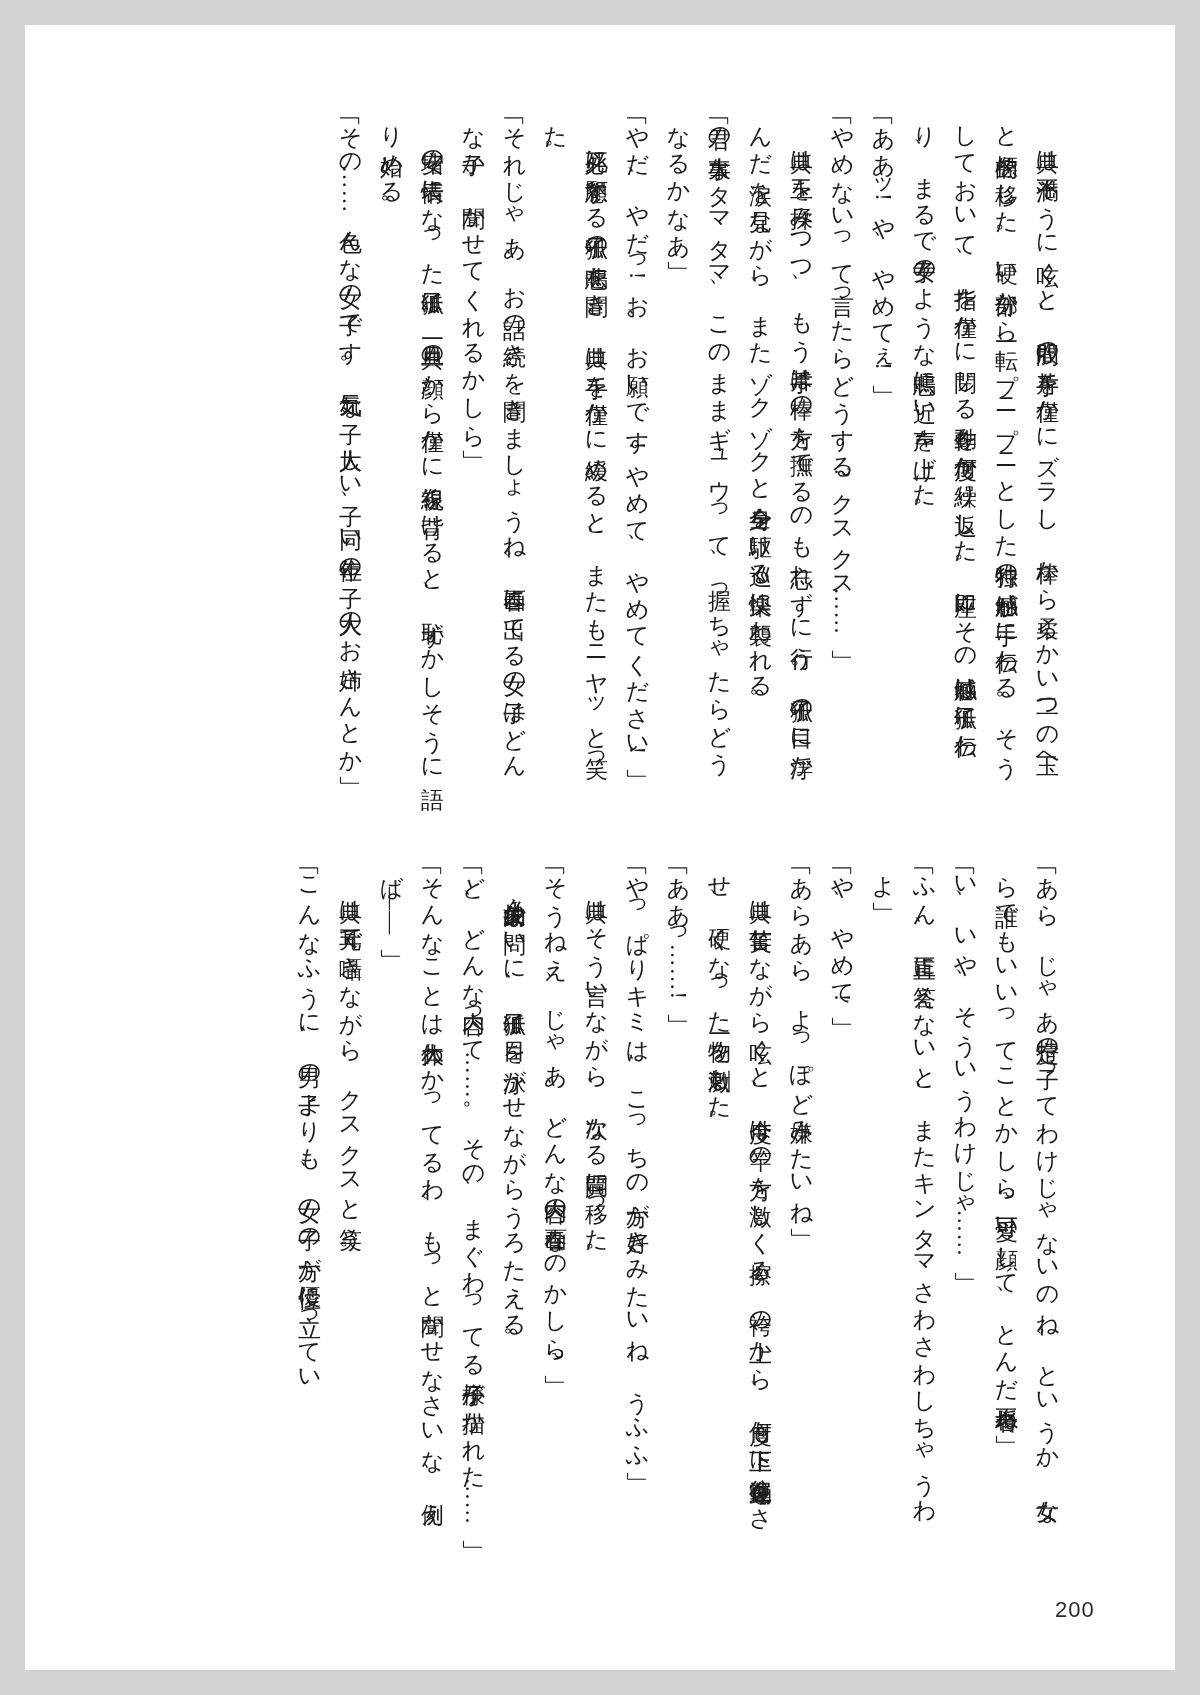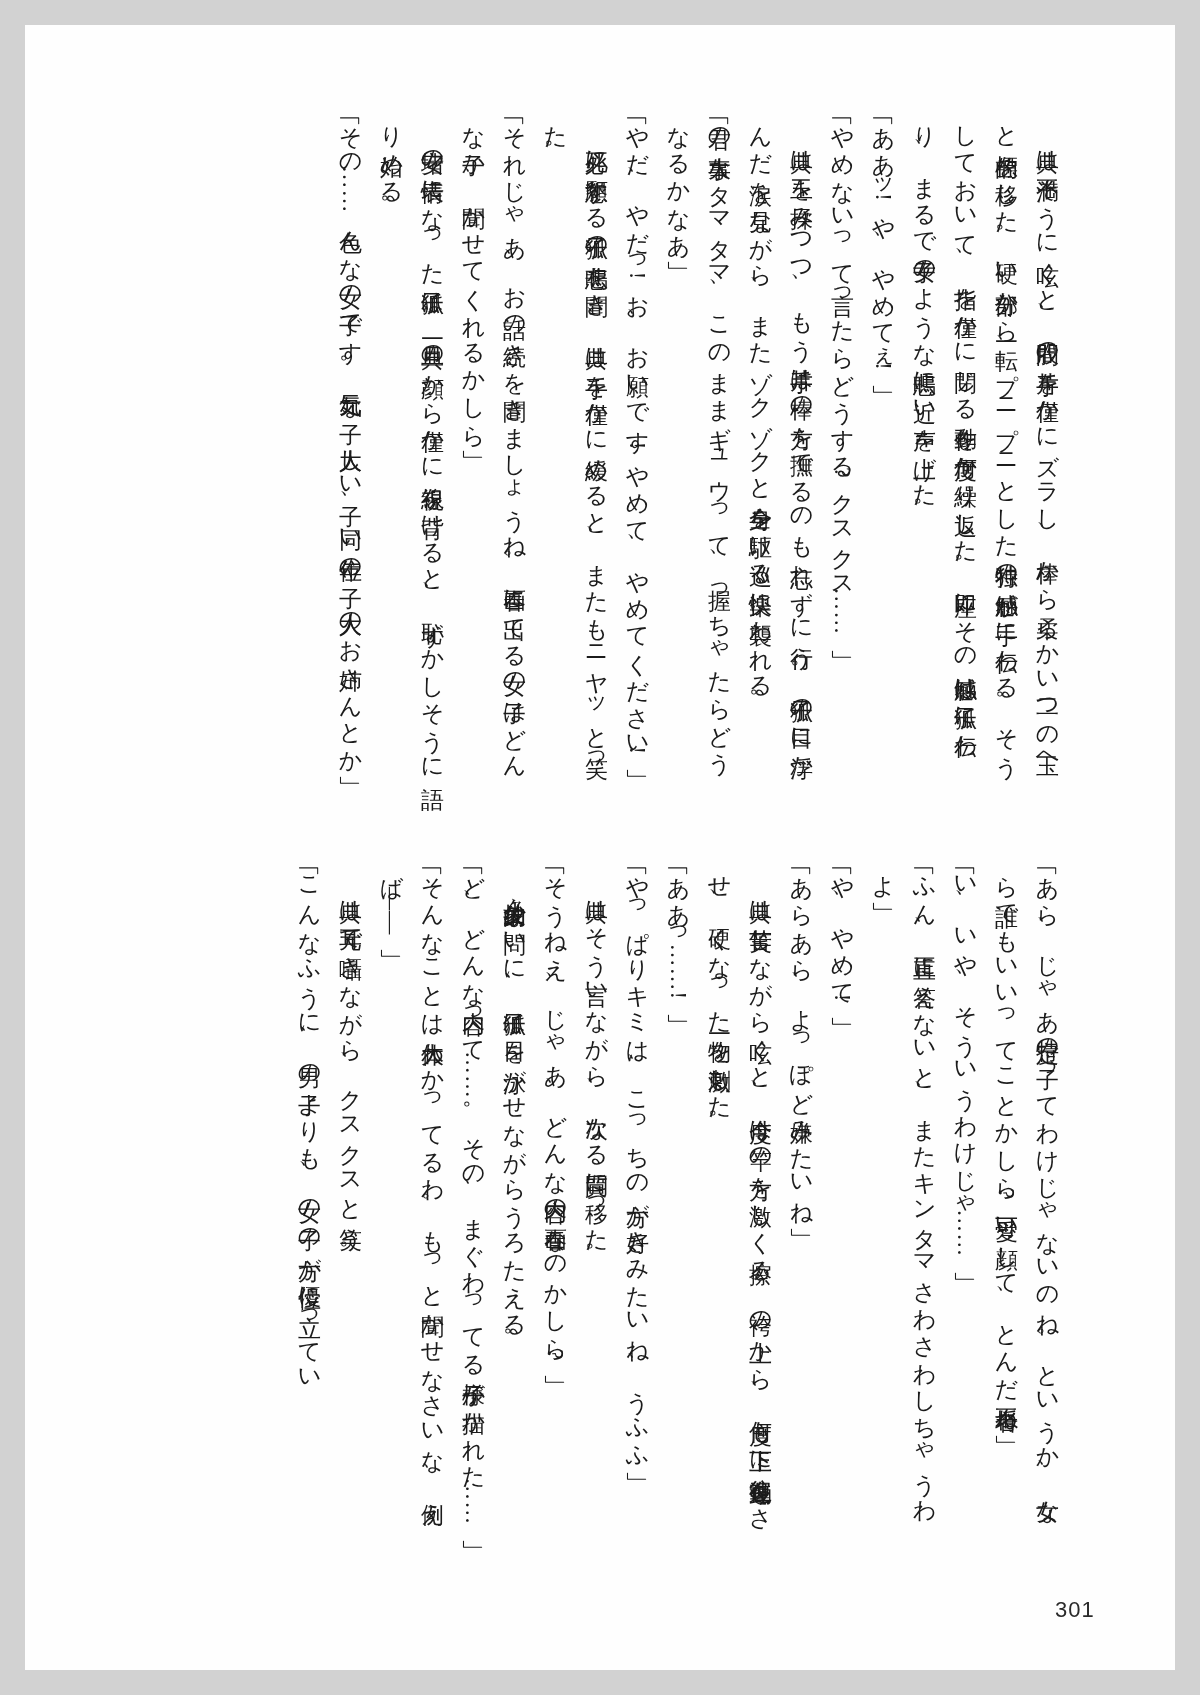--- a/index.html
+++ b/index.html
@@ -73,14 +73,14 @@
       <p class="">「ああっ……!」</p>
       <p class="">「やっぱりキミは、こっちの方が好きみたいね、うふふ」</p>
       <p class="indent">典はそう言いながら、次なる質問に移った。</p>
       <p class="">「そうねえ、じゃあ、どんな内容の春画なのかしら?」</p>
       <p class="indent">少々抽象的な問いに、子狐は目を泳がせながらうろたえる。</p>
       <p class="">「ど、どんな内容って……。その、まぐわってる様子が描かれた……」</p>
       <p class="">「そんなことは大体わかってるわ。もっと聞かせなさいな、例えば――」</p>
       <p class="indent">典は耳元で囁きながら、クスクスと笑う。</p>
       <p class="">「こんなふうに、男の子よりも、女の子の方が優位に立ってい</p>
     </section>
-  <div class="page-number">301</div>
+  <div class="page-number">200</div>
 </div>
 
 </body></html>

